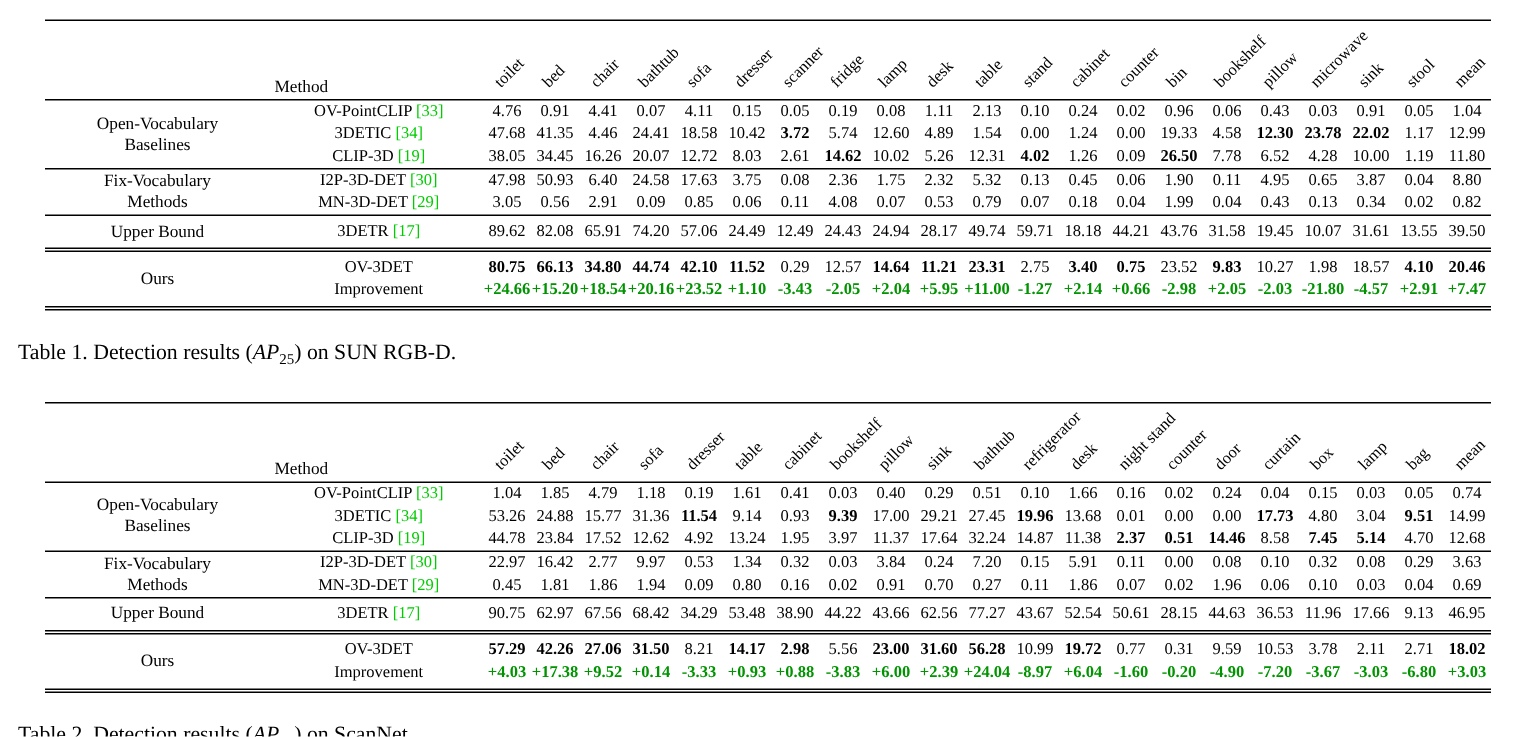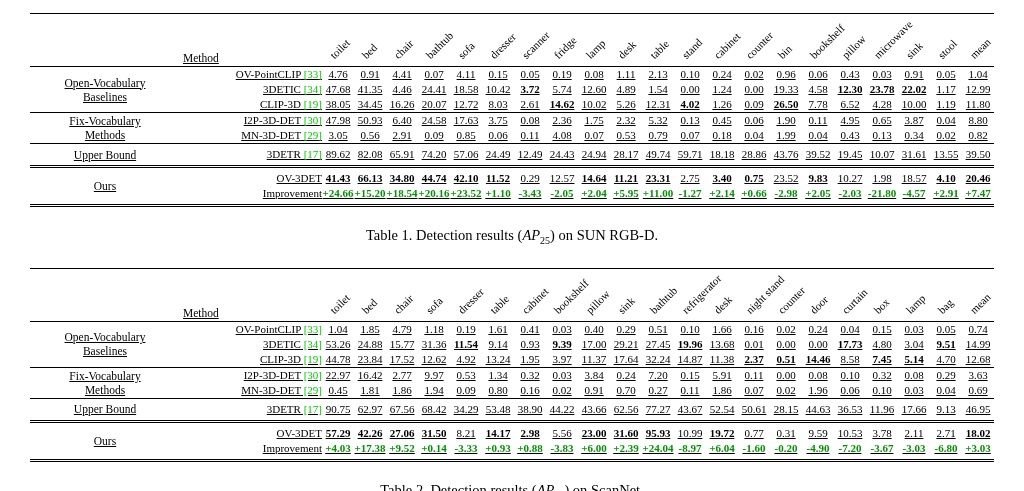--- a/index.html
+++ b/index.html
@@ -5,47 +5,46 @@
   :root { --cite:#00cc00; --imp:#009400; }
   html,body { margin:0; padding:0; background:#ffffff; }
   body {
     width:1024px; height:491px; overflow:hidden;
     font-family:"Liberation Serif","DejaVu Serif",serif; color:#000;
   }
   .page { padding-top:13px; }
   .paper-table {
     border-collapse:collapse; margin:0 auto;
     border-top:1.6px solid #000;
-    text-decoration:underline;
   }
   .paper-table th, .paper-table td { padding:0; }
   thead th { border-bottom:1.2px solid #000; }
   th.rot { height:52px; position:relative; font-weight:normal; }
   th.rot span {
     position:absolute; left:45%; bottom:5px;
     transform-origin:0 100%; transform:rotate(-45deg);
     white-space:nowrap; font-size:11px; font-weight:normal;
   }
   th.method-head {
     text-align:left; vertical-align:bottom; font-weight:normal;
     font-size:11.5px; padding:0 0 2px 3px;
   }
   td { font-size:11px; line-height:15px; text-align:center; }
-  td.method { text-align:right; padding-left:3px; white-space:nowrap; }
+  td.method { text-align:center; padding-left:3px; white-space:nowrap; }
   td.group { text-align:center; vertical-align:middle; }
   .group-inner { max-width:112px; margin:0 auto; line-height:14px; font-size:11.5px; }
   td.end-single { border-bottom:1.2px solid #000; }
   td.end-double { border-bottom:3px double #000; }
   td.pad-top { padding-top:3px; }
   td.pad-bottom { padding-bottom:3px; }
   .b { font-weight:bold;margin-top:15px; }
   .cite { color:var(--cite); }
   td.improve { color:var(--imp); font-weight:bold; }
   .caption {
-    text-align:center; font-size:14.5px; margin:20px 0 22px;
+    font-size:14.5px; margin:20px 12px 22px;
   }
   .caption .math { font-style:italic; }
   .caption sub { font-size:10px; }
 </style>
 </head>
 <body style="background: rgb(255, 255, 255);">
 
 <div class="page">
 
   <div>
@@ -282,35 +281,35 @@
             <td class="val end-double pad-top pad-bottom">74.20</td>
             <td class="val end-double pad-top pad-bottom">57.06</td>
             <td class="val end-double pad-top pad-bottom">24.49</td>
             <td class="val end-double pad-top pad-bottom">12.49</td>
             <td class="val end-double pad-top pad-bottom">24.43</td>
             <td class="val end-double pad-top pad-bottom">24.94</td>
             <td class="val end-double pad-top pad-bottom">28.17</td>
             <td class="val end-double pad-top pad-bottom">49.74</td>
             <td class="val end-double pad-top pad-bottom">59.71</td>
             <td class="val end-double pad-top pad-bottom">18.18</td>
-            <td class="val end-double pad-top pad-bottom">28.86</td>
+            <td class="val end-double pad-top pad-bottom">44.21</td>
             <td class="val end-double pad-top pad-bottom">43.76</td>
-            <td class="val end-double pad-top pad-bottom">39.52</td>
+            <td class="val end-double pad-top pad-bottom">31.58</td>
             <td class="val end-double pad-top pad-bottom">19.45</td>
             <td class="val end-double pad-top pad-bottom">10.07</td>
             <td class="val end-double pad-top pad-bottom">31.61</td>
             <td class="val end-double pad-top pad-bottom">13.55</td>
             <td class="val end-double pad-top pad-bottom">39.50</td>
           </tr>
           <tr>
             <td class="group end-double" rowspan="2">
               <div class="group-inner">Ours</div>
             </td>
             <td class="method pad-top"><span>OV-3DET</span></td>
-            <td class="val pad-top b">41.43</td>
+            <td class="val pad-top b">80.75</td>
             <td class="val pad-top b">66.13</td>
             <td class="val pad-top b">34.80</td>
             <td class="val pad-top b">44.74</td>
             <td class="val pad-top b">42.10</td>
             <td class="val pad-top b">11.52</td>
             <td class="val pad-top">0.29</td>
             <td class="val pad-top">12.57</td>
             <td class="val pad-top b">14.64</td>
             <td class="val pad-top b">11.21</td>
             <td class="val pad-top b">23.31</td>
@@ -613,21 +612,21 @@
             <td class="val pad-top b">57.29</td>
             <td class="val pad-top b">42.26</td>
             <td class="val pad-top b">27.06</td>
             <td class="val pad-top b">31.50</td>
             <td class="val pad-top">8.21</td>
             <td class="val pad-top b">14.17</td>
             <td class="val pad-top b">2.98</td>
             <td class="val pad-top">5.56</td>
             <td class="val pad-top b">23.00</td>
             <td class="val pad-top b">31.60</td>
-            <td class="val pad-top b">95.93</td>
+            <td class="val pad-top b">56.28</td>
             <td class="val pad-top">10.99</td>
             <td class="val pad-top b">19.72</td>
             <td class="val pad-top">0.77</td>
             <td class="val pad-top">0.31</td>
             <td class="val pad-top">9.59</td>
             <td class="val pad-top">10.53</td>
             <td class="val pad-top">3.78</td>
             <td class="val pad-top">2.11</td>
             <td class="val pad-top">2.71</td>
             <td class="val pad-top b">18.02</td>

